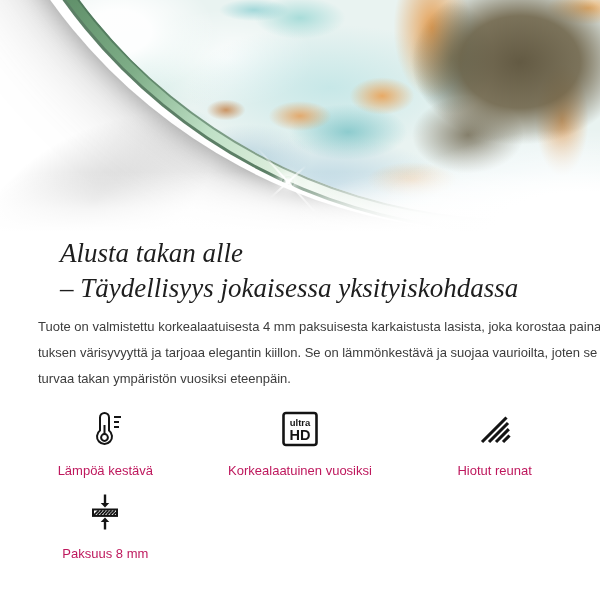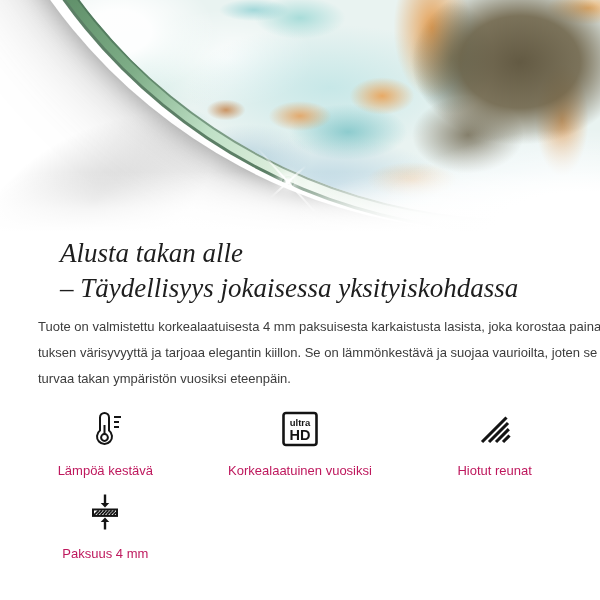--- a/index.html
+++ b/index.html
@@ -152,17 +152,17 @@
             <line x1="15.6" y1="22.9" x2="20.2" y2="18.3"></line>
             <line x1="18.8" y1="22.9" x2="23.4" y2="18.3"></line>
             <line x1="22" y1="22.9" x2="26.6" y2="18.3"></line>
             <line x1="25.2" y1="22.9" x2="29.8" y2="18.3"></line>
             <line x1="28.4" y1="22.9" x2="31" y2="20.3"></line>
           </g>
           <line x1="20" y1="37.5" x2="20" y2="30" stroke="#141414" stroke-width="2.4"></line>
           <polygon points="15.7,30 24.3,30 20,25.4" fill="#141414"></polygon>
         </svg>
       </span>
-      <span class="label">Paksuus 4 mm</span>
+      <span class="label">Paksuus 8 mm</span>
     </div>
 
   </div>
 </div>
 
 </body></html>

